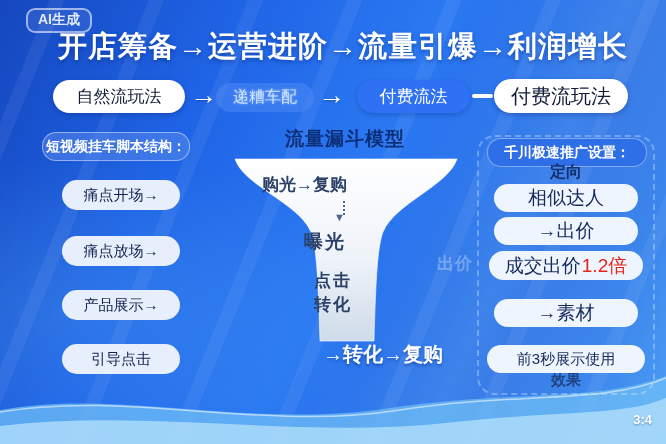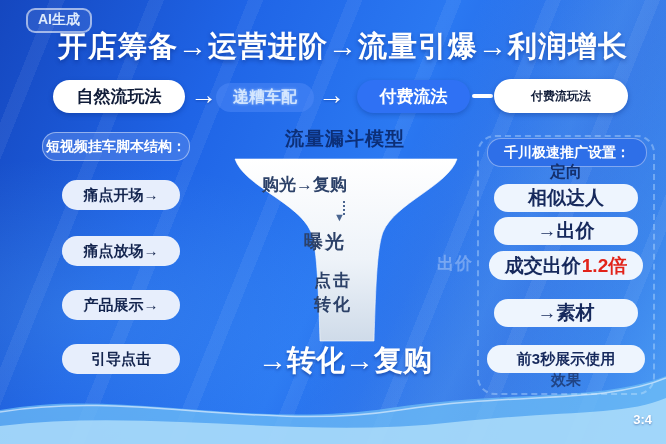--- a/index.html
+++ b/index.html
@@ -23,21 +23,21 @@
     border:2px solid rgba(255,255,255,0.55);border-radius:9px;
     color:rgba(235,245,255,0.92);font-size:14px;font-weight:bold;
     background:rgba(255,255,255,0.08);margin-left:16px;}
 
   .main-title{position:absolute;left:28px;top:27px;width:630px;
     color:#fff;font-size:29px;font-weight:900;letter-spacing:1px;
     text-shadow:0 2px 4px rgba(0,30,110,0.45);white-space:nowrap;text-align:center;}
 
   
   .pill{position:absolute;display:flex;align-items:center;justify-content:center;
-    border-radius:20px;font-weight:700;white-space:nowrap;}
+    border-radius:20px;font-weight:400;white-space:nowrap;}
   .pill.white{background:#ffffff;color:#101c38;box-shadow:0 2px 5px rgba(5,40,120,0.35);}
   .pill.bluefill{background:#2f71f4;color:#ffffff;box-shadow:0 2px 5px rgba(5,40,120,0.30);}
   .pill.ghost{background:rgba(80,138,248,0.50);color:rgba(225,238,255,0.85);
     filter:blur(0.6px);text-shadow:0 0 3px rgba(200,225,255,0.7);}
   .flow-arrow{position:absolute;color:#fff;font-size:27px;font-weight:900;
     text-shadow:0 1px 2px rgba(0,30,110,0.4);}
   .flow-dash{position:absolute;background:#fff;border-radius:2px;}
 
   
   .col-header{position:absolute;display:flex;align-items:center;justify-content:center;
@@ -53,22 +53,22 @@
     color:#0c2f78;font-size:19px;font-weight:900;letter-spacing:1px;}
   .funnel-svg{position:absolute;left:232px;top:156px;}
   .funnel-label{position:absolute;color:#2c4168;font-weight:800;}
   .fl-top{left:262px;top:173px;width:165px;font-size:17px;}
   .fl-dotline{position:absolute;left:343px;top:201px;width:0;height:14px;
     border-left:2px dotted #4a6590;}
   .fl-dotarrow{left:334px;top:211px;width:20px;font-size:11px;color:#4a6590;}
   .fl-mid{left:304px;top:229px;width:80px;font-size:19px;letter-spacing:2px;}
   .fl-stem1{left:314px;top:269px;width:60px;font-size:17px;letter-spacing:2px;}
   .fl-stem2{left:314px;top:293px;width:60px;font-size:17px;letter-spacing:2px;}
-  .funnel-bottom{position:absolute;left:258px;top:341px;width:185px;text-align:left;
-    color:#fff;font-size:29px;font-weight:900;text-shadow:0 2px 3px rgba(0,30,110,0.45);}
+  .funnel-bottom{position:absolute;left:258px;top:341px;width:185px;text-align:right;
+    color:#fff;font-size:20px;font-weight:900;text-shadow:0 2px 3px rgba(0,30,110,0.45);}
   .ghost-text{position:absolute;left:437px;top:252px;color:rgba(255,255,255,0.30);
     font-size:17px;font-weight:700;letter-spacing:1px;}
 
   
   .right-box{position:absolute;left:477px;top:135px;width:174px;height:256px;
     border:2px dashed rgba(215,238,255,0.35);border-radius:18px;}
   .right-header{left:487px;top:138px;width:158px;height:27px;font-size:14px;
     background:#2e6fe8;border:1px solid rgba(255,255,255,0.40);}
   .right-sub{position:absolute;left:487px;top:162px;width:158px;text-align:center;
     color:#14306e;font-size:16px;font-weight:800;}
@@ -103,21 +103,21 @@
   <div class="ai-badge">AI生成</div>
 
   <div class="main-title">开店筹备→运营进阶→流量引爆→利润增长</div>
 
   <div class="pill white" style="left:53px;top:80px;width:132px;height:33px;font-size:17px;">自然流玩法</div>
   <div class="flow-arrow" style="left:190px;top:80px;">→</div>
   <div class="pill ghost" style="left:216px;top:83px;width:98px;height:29px;font-size:16px;">递糟车配</div>
   <div class="flow-arrow" style="left:318px;top:80px;">→</div>
   <div class="pill bluefill" style="left:357px;top:80px;width:113px;height:33px;font-size:17px;">付费流法</div>
   <div class="flow-dash" style="left:472px;top:94px;width:21px;height:4px;"></div>
-  <div class="pill white" style="left:494px;top:79px;width:134px;height:34px;font-size:12px;">付费流玩法</div>
+  <div class="pill white" style="left:494px;top:79px;width:134px;height:34px;font-size:20px;">付费流玩法</div>
 
   <div class="col-header left-header">短视频挂车脚本结构：</div>
   <div class="pill left-item i0">痛点开场→</div>
   <div class="pill left-item i1">痛点放场→</div>
   <div class="pill left-item i2">产品展示→</div>
   <div class="pill left-item i3">引导点击</div>
 
   <div class="funnel-title">流量漏斗模型</div>
   <svg class="funnel-svg" width="228" height="188" viewBox="0 0 228 188">
     <defs>

